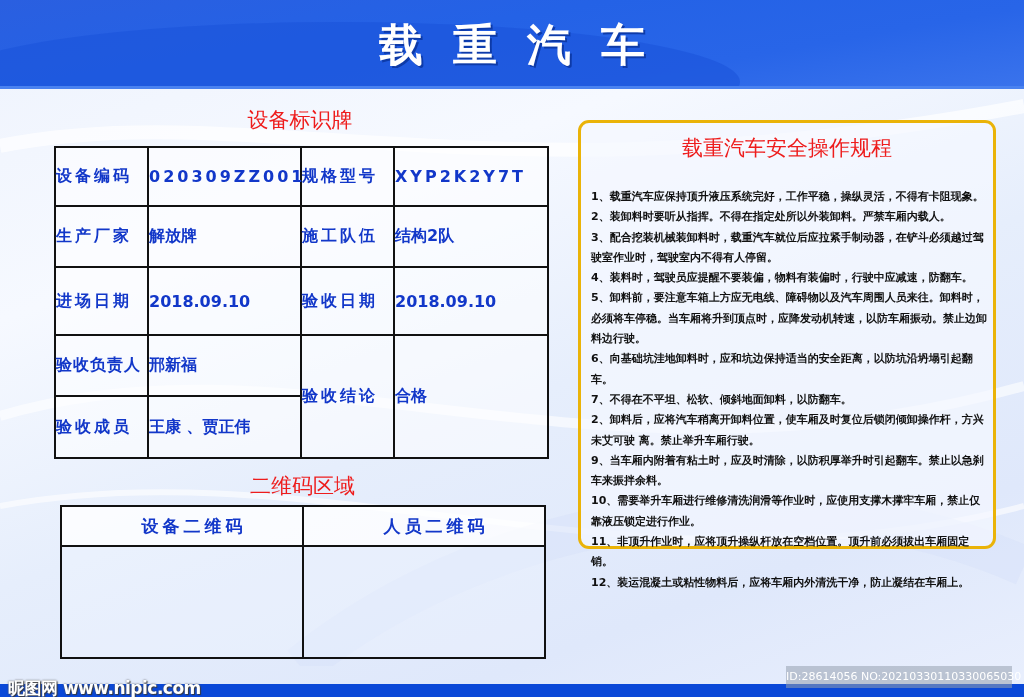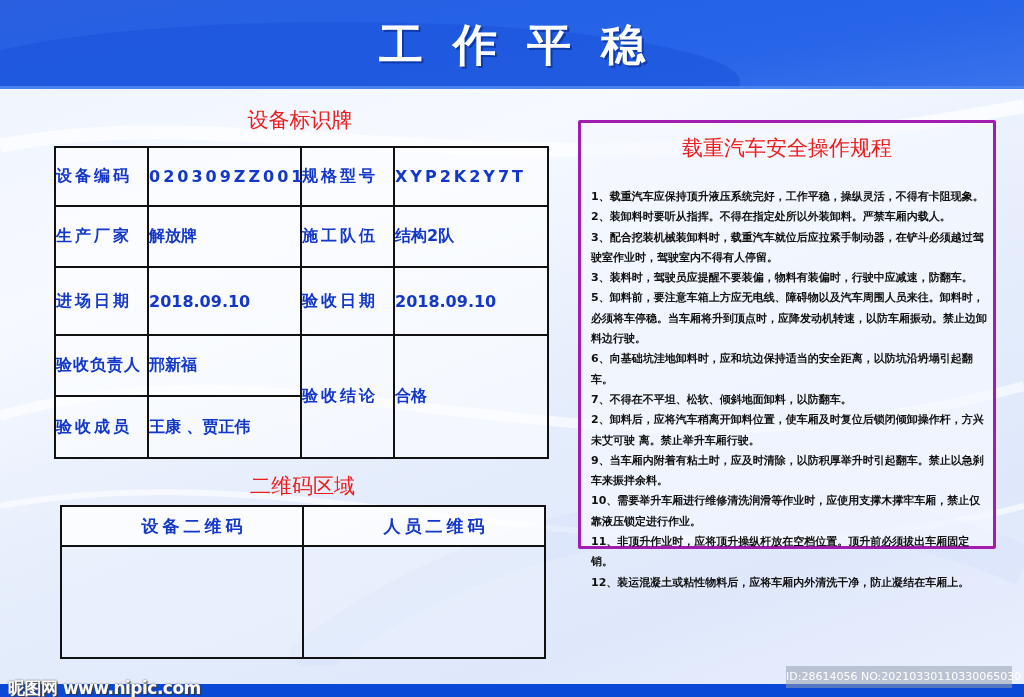--- a/index.html
+++ b/index.html
@@ -53,21 +53,21 @@
   }
   table.qr td {
     border: 2px solid #111; text-align: center; vertical-align: middle;
     color: #1237c9; font-weight: bold; font-size: 17px; letter-spacing: 4px; padding-left: 24px;
   }
   table.qr tr.head td { height: 40px; background: rgba(255,255,255,0.8); }
   table.qr tr.body td { background: rgba(240,245,255,0.35); }
 
   .rules-panel {
     position: absolute; left: 578px; top: 120px; width: 418px; height: 429px;
-    border: 3px solid #a21caf; border-radius: 2px;
+    border: 3px solid #eab308; border-radius: 11px;
     background: rgba(245,248,255,0.7);
   }
   .rules-title {
     position: absolute; left: 0; top: 11px; width: 100%; text-align: center;
     color: #ee1c1c; font-size: 21px;
   }
   .rules-list {
     position: absolute; left: 10px; top: 64px; width: 396px;
     font-size: 11px; line-height: 20.3px; color: #111; font-weight: bold;
   }
@@ -91,21 +91,21 @@
 
 <svg class="bg-swoosh" viewBox="0 0 1024 580" preserveAspectRatio="none">
   <path d="M0,60 C250,10 500,120 1024,20" stroke="#ffffff" stroke-width="14" fill="none" opacity="0.7"></path>
   <path d="M0,330 C300,240 600,420 1024,300" stroke="#ffffff" stroke-width="10" fill="none" opacity="0.6"></path>
   <path d="M0,420 C320,360 640,520 1024,420" stroke="#ffffff" stroke-width="6" fill="none" opacity="0.6"></path>
   <path d="M300,580 C500,420 800,380 1024,480" stroke="#d8e2fa" stroke-width="40" fill="none" opacity="0.5"></path>
 </svg>
 
 <div class="header">
   <div class="header-wave"></div>
-  <div class="header-title">工作平稳</div>
+  <div class="header-title">载重汽车</div>
 </div>
 <div class="header-underline"></div>
 
 <div class="section-title" style="left:200px; top:106px; width:200px;">设备标识牌</div>
 
 <table class="plate">
   <colgroup>
     <col style="width:93px">
       <col style="width:153px">
       <col style="width:93px">
@@ -157,21 +157,21 @@
   </tr>
 </tbody>
   </table>
 
 <div class="rules-panel">
   <div class="rules-title">载重汽车安全操作规程</div>
   <div class="rules-list">
     <p>1、载重汽车应保持顶升液压系统完好，工作平稳，操纵灵活，不得有卡阻现象。</p>
     <p>2、装卸料时要听从指挥。不得在指定处所以外装卸料。严禁车厢内载人。</p>
     <p>3、配合挖装机械装卸料时，载重汽车就位后应拉紧手制动器，在铲斗必须越过驾驶室作业时，驾驶室内不得有人停留。</p>
-    <p>3、装料时，驾驶员应提醒不要装偏，物料有装偏时，行驶中应减速，防翻车。</p>
+    <p>4、装料时，驾驶员应提醒不要装偏，物料有装偏时，行驶中应减速，防翻车。</p>
     <p>5、卸料前，要注意车箱上方应无电线、障碍物以及汽车周围人员来往。卸料时，必须将车停稳。当车厢将升到顶点时，应降发动机转速，以防车厢振动。禁止边卸料边行驶。</p>
     <p>6、向基础坑洼地卸料时，应和坑边保持适当的安全距离，以防坑沿坍塌引起翻车。</p>
     <p>7、不得在不平坦、松软、倾斜地面卸料，以防翻车。</p>
     <p>2、卸料后，应将汽车稍离开卸料位置，使车厢及时复位后锁闭倾卸操作杆，方兴未艾可驶 离。禁止举升车厢行驶。</p>
     <p>9、当车厢内附着有粘土时，应及时清除，以防积厚举升时引起翻车。禁止以急刹车来振拌余料。</p>
     <p>10、需要举升车厢进行维修清洗润滑等作业时，应使用支撑木撑牢车厢，禁止仅靠液压锁定进行作业。</p>
     <p>11、非顶升作业时，应将顶升操纵杆放在空档位置。顶升前必须拔出车厢固定销。</p>
     <p>12、装运混凝土或粘性物料后，应将车厢内外清洗干净，防止凝结在车厢上。</p>
   </div>
 </div>

